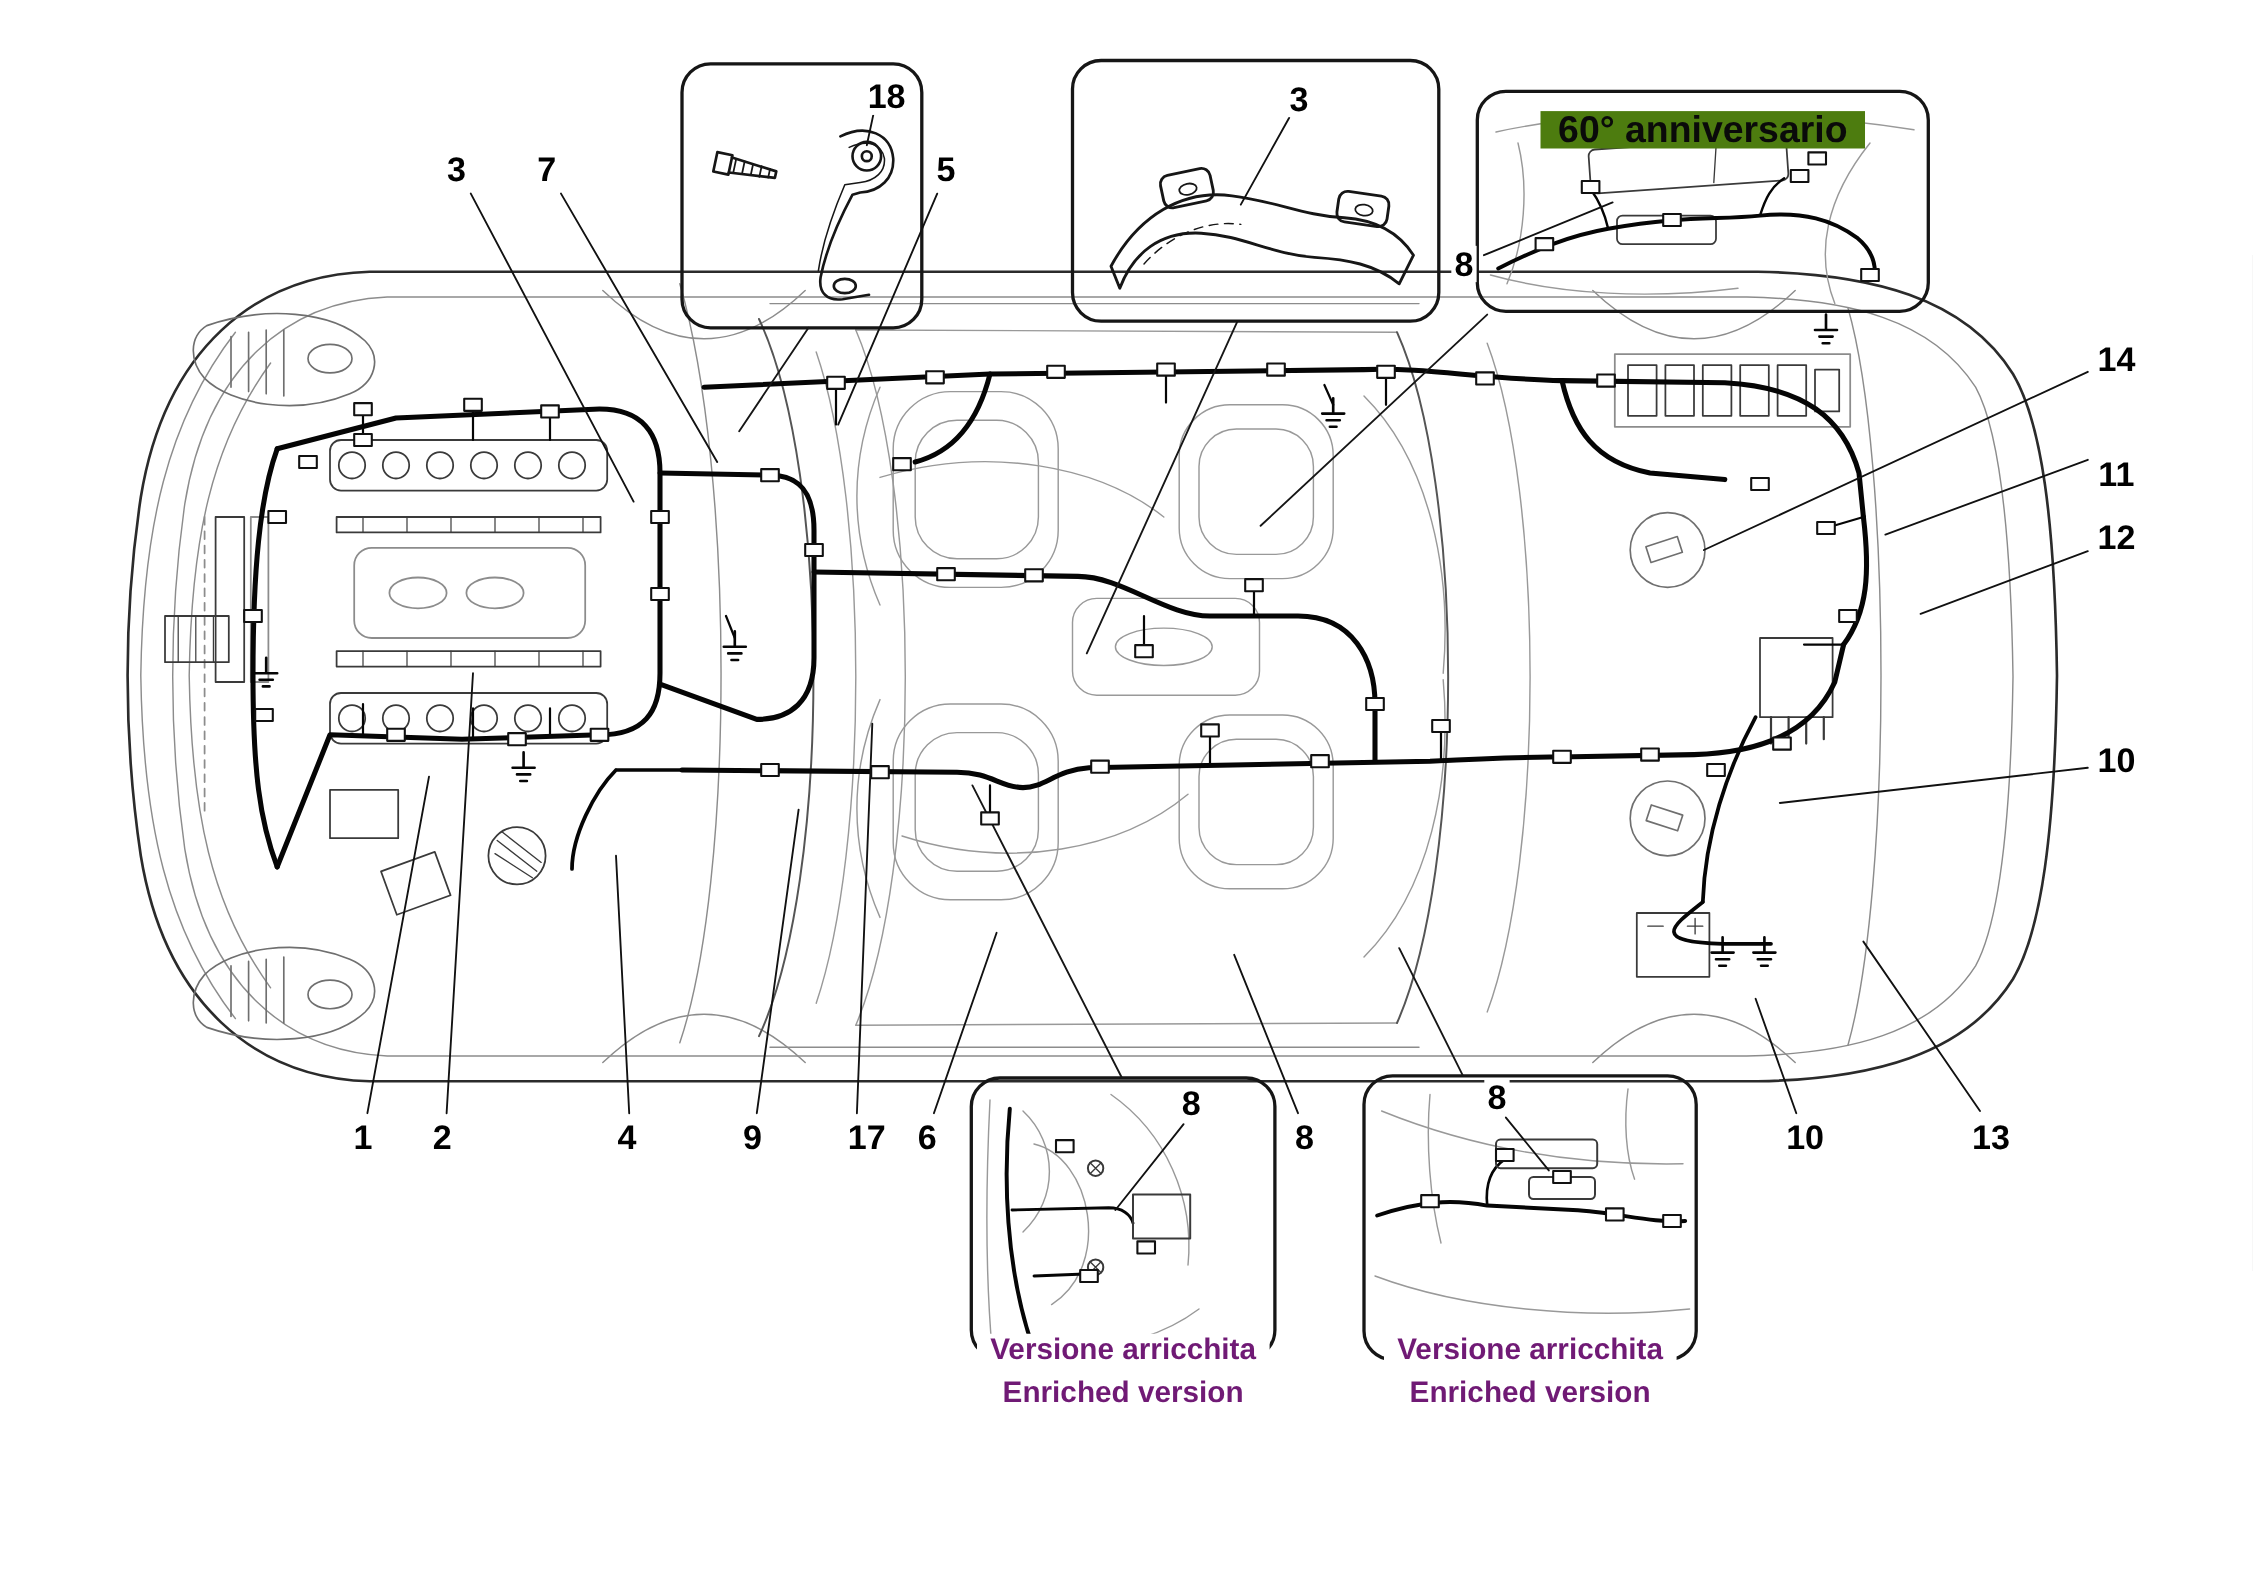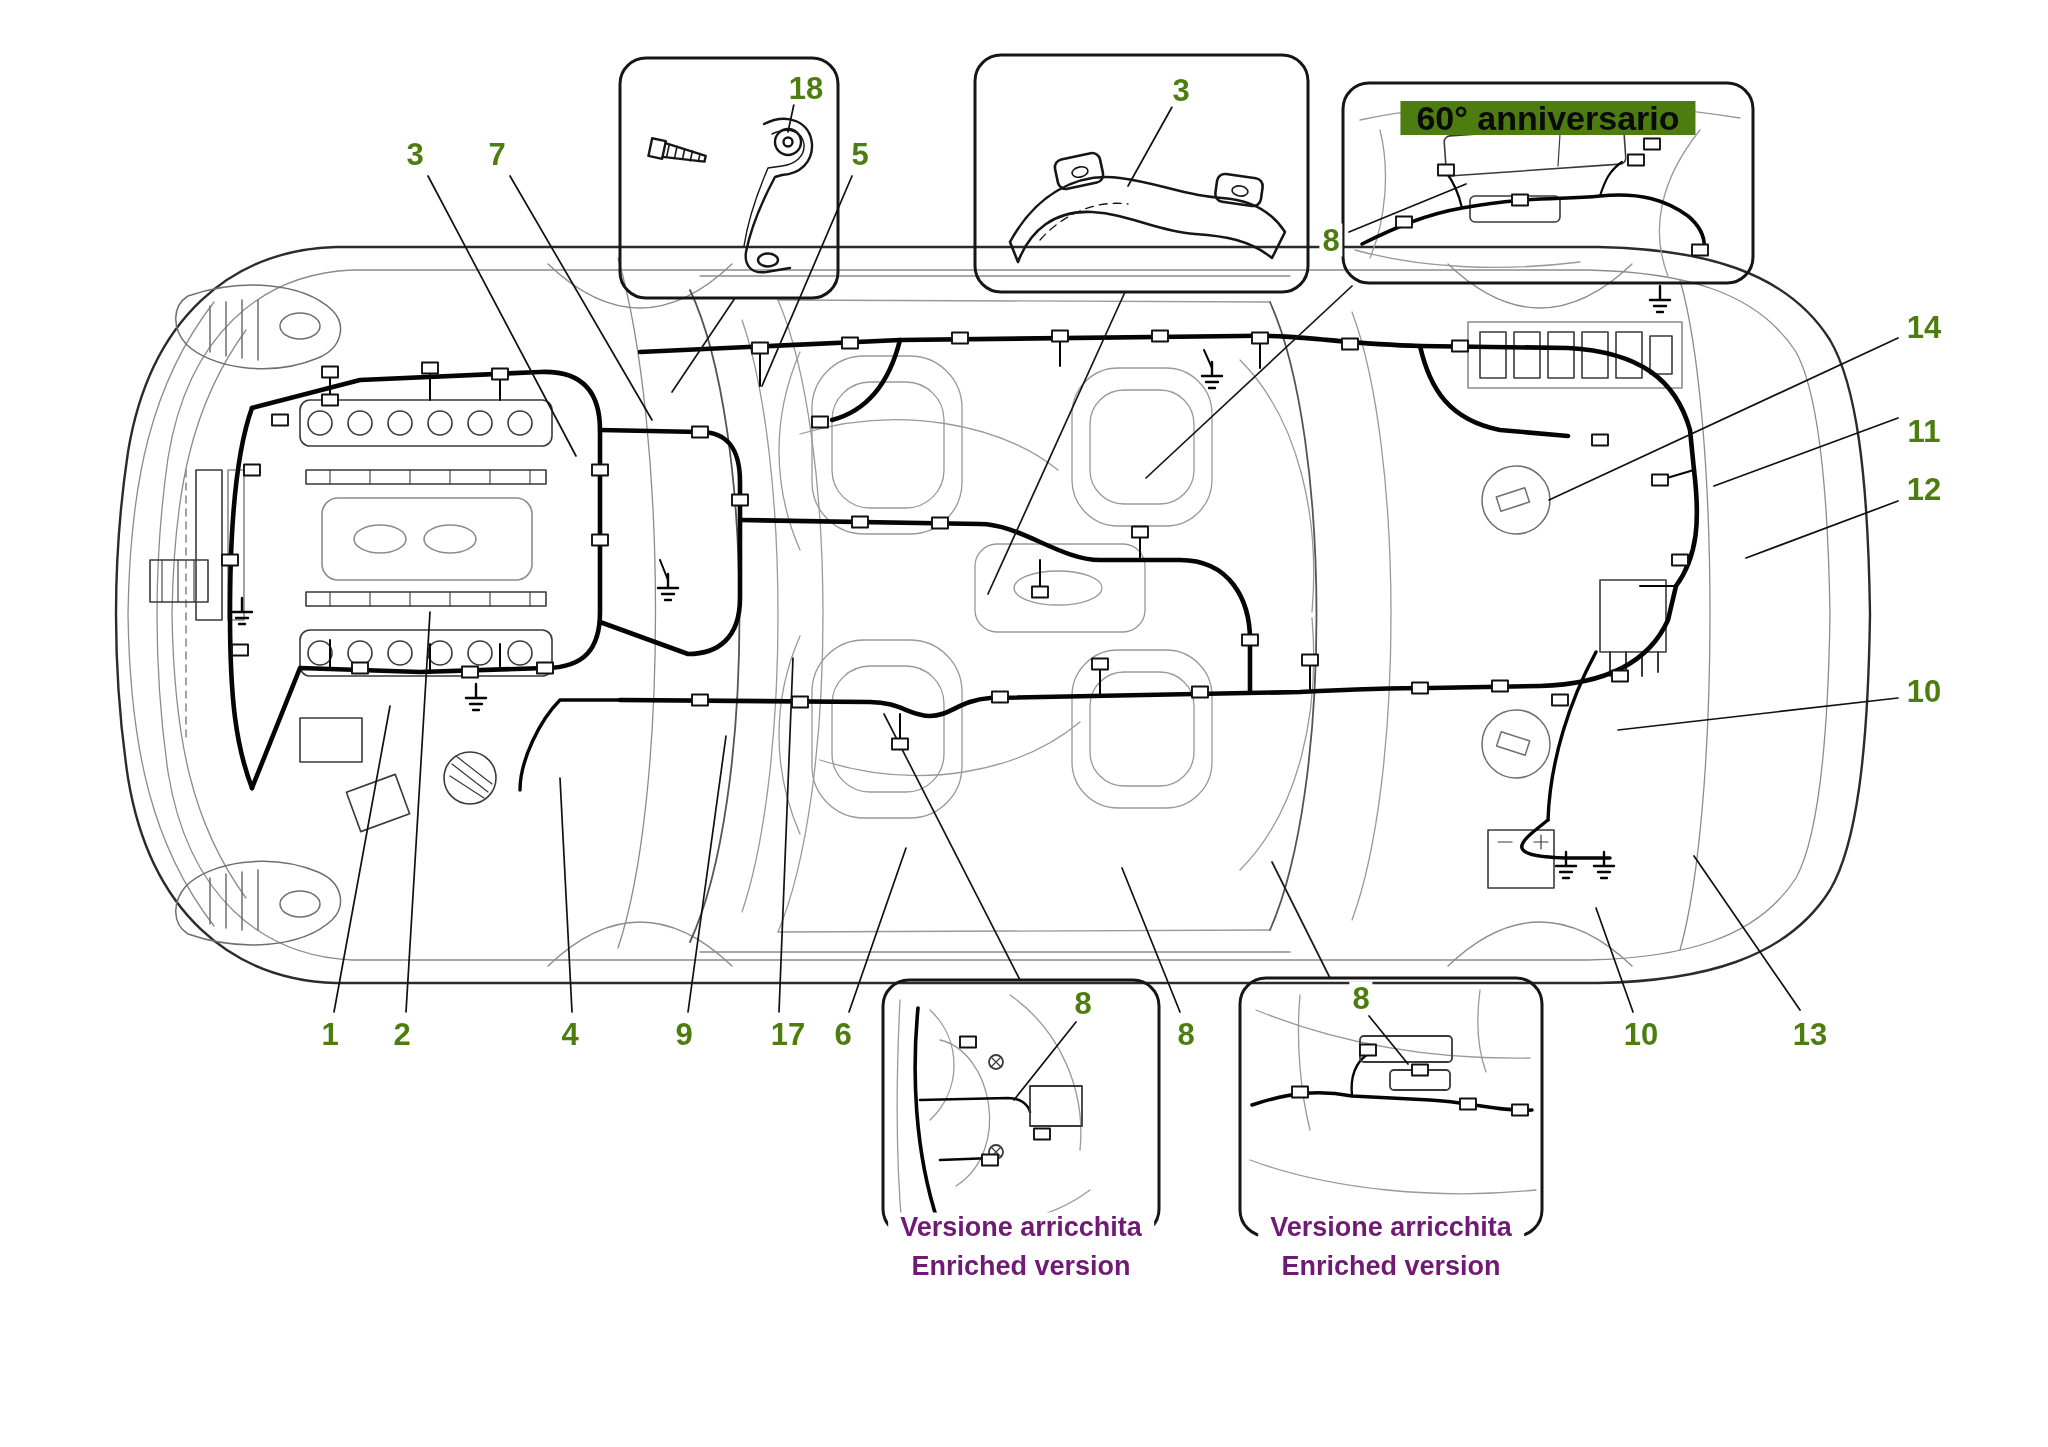--- a/index.html
+++ b/index.html
@@ -3,21 +3,21 @@
 <meta charset="utf-8">
 <style>
   html,body{margin:0;padding:0;background:#e8e8e8;}
   #stage{
     position:relative;width:2048px;height:1447px;background:#ffffff;
     font-family:"Liberation Sans","DejaVu Sans",sans-serif;overflow:hidden;
   }
   #artwork{position:absolute;left:0;top:0;width:2048px;height:1447px;}
   .callout{
     position:absolute;transform:translate(-50%,-50%);
-    font-weight:bold;font-size:31px;color:#4d7c0f;line-height:1;
+    font-weight:bold;font-size:31px;color:#000000;line-height:1;
     background:#ffffff;padding:1px 3px;white-space:nowrap;
   }
   .inset-title{
     position:absolute;transform:translate(-50%,-50%);
     font-weight:bold;font-size:34px;color:#0a0a0a;line-height:1;
     background:#4d7c0f;padding:0 16px;white-space:nowrap;margin-top:35px;
   }
   .inset-caption{
     position:absolute;transform:translate(-50%,-50%);
     font-weight:bold;font-size:27px;color:#701a75;line-height:1;

